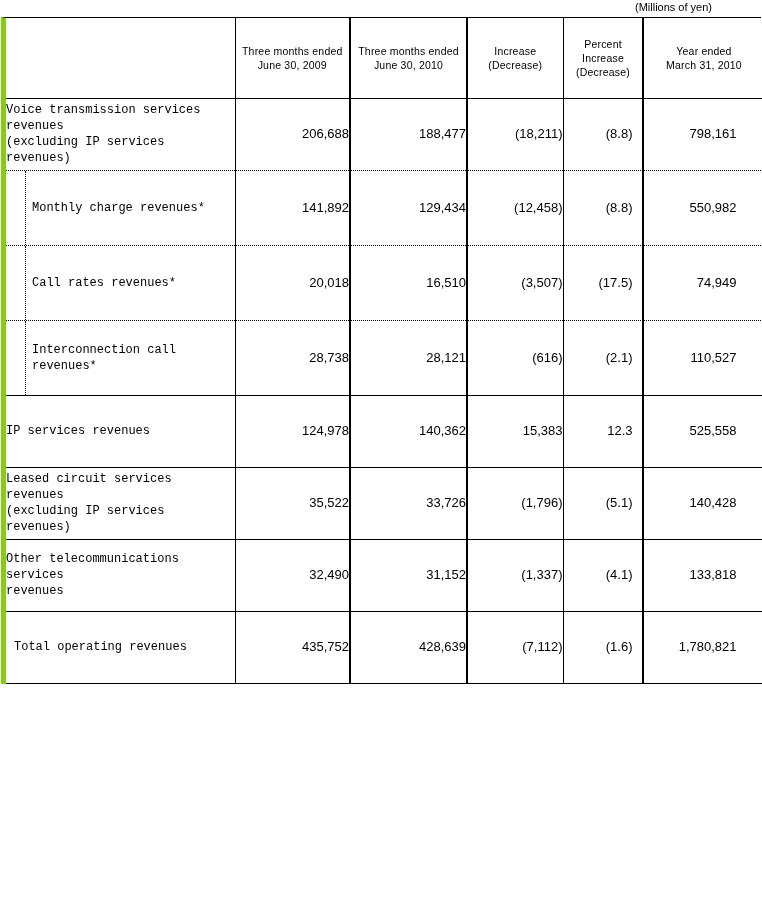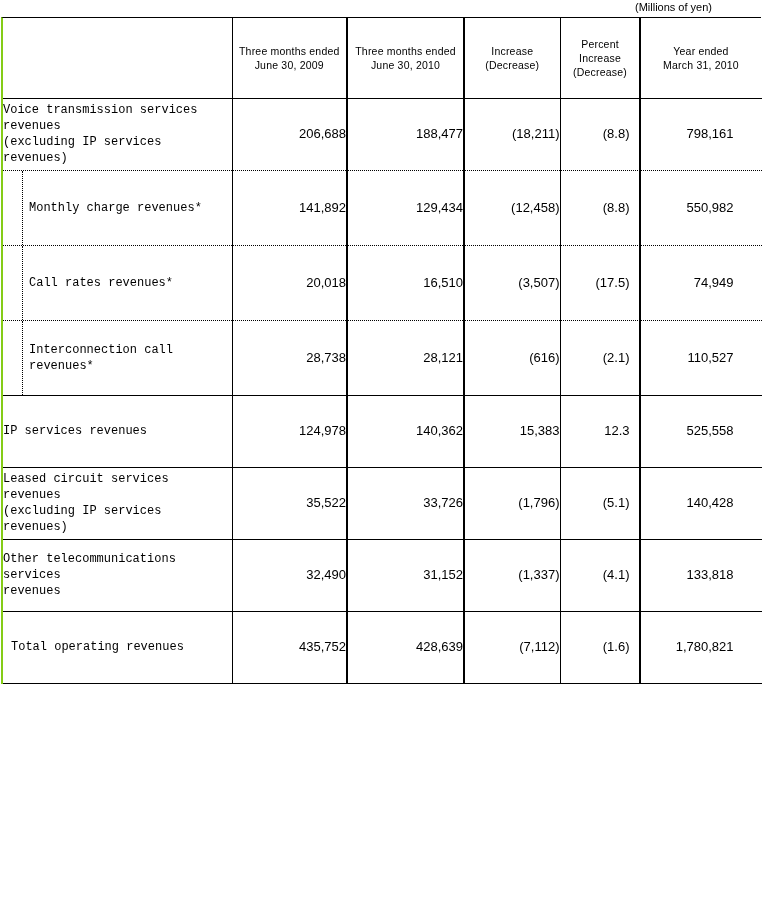--- a/index.html
+++ b/index.html
@@ -33,21 +33,21 @@
     white-space: nowrap;
   }
 
   
   .table-wrap {
     position: absolute;
     top: 17px;
     left: 1px;
     width: 760px;
     border-top: 1px solid #000;
-    border-left: 2px solid #84cc16;
+    border-left: 5px solid #84cc16;
     box-sizing: border-box;
   }
 
   table.fin {
     border-collapse: collapse;
     table-layout: fixed;
     width: 759px;
     border-spacing: 0;
   }
 

